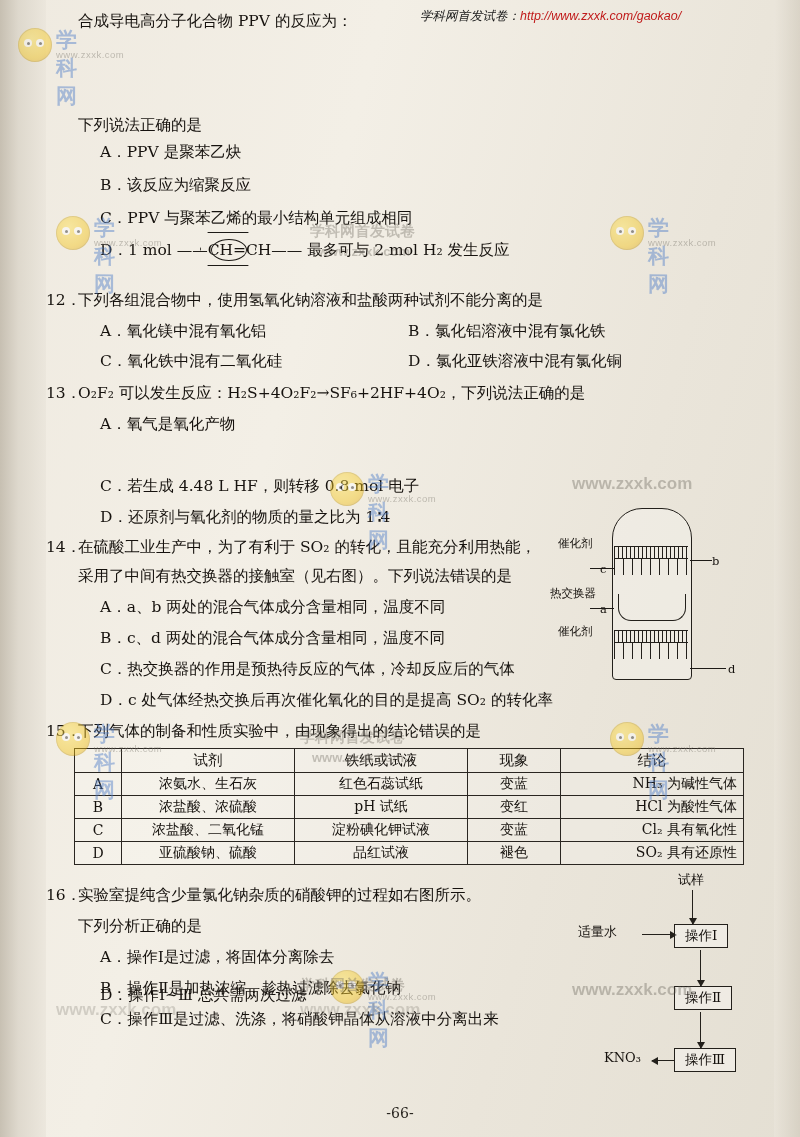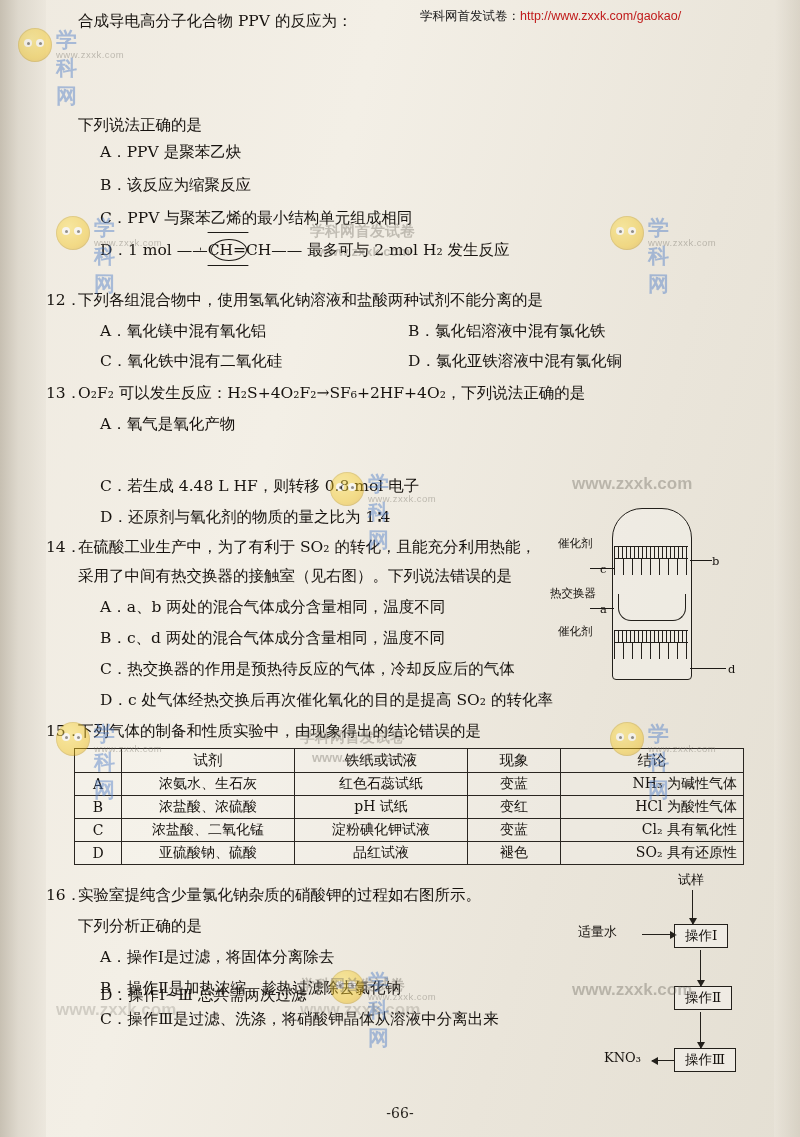--- a/index.html
+++ b/index.html
@@ -25,20 +25,21 @@
     background:linear-gradient(270deg,#cfc8ba 0%,#ebe6dc 100%);
     opacity:.6;
   }
   .content{position:absolute;left:0;top:0;width:800px;height:1137px;}
 
   
   .topbar{
     position:absolute;left:420px;top:8px;width:372px;height:20px;
     font-family:"Liberation Sans", sans-serif;font-size:12.5px;color:#111;
     white-space:nowrap;
+    font-style:italic;
   }
   .topbar .url{color:#c01a1a;}
   .topbar .lbl{color:#1a1a1a;}
   .wm-logo{position:absolute;pointer-events:none;opacity:.45;}
   .wm-logo .face{
     width:34px;height:34px;border-radius:50%;
     background:radial-gradient(circle at 38% 34%,#ffe14f 0%,#f5c518 60%,#d79b08 100%);
     position:absolute;left:0;top:6px;
     box-shadow:0 0 0 1px rgba(120,90,0,.35) inset;
   }

